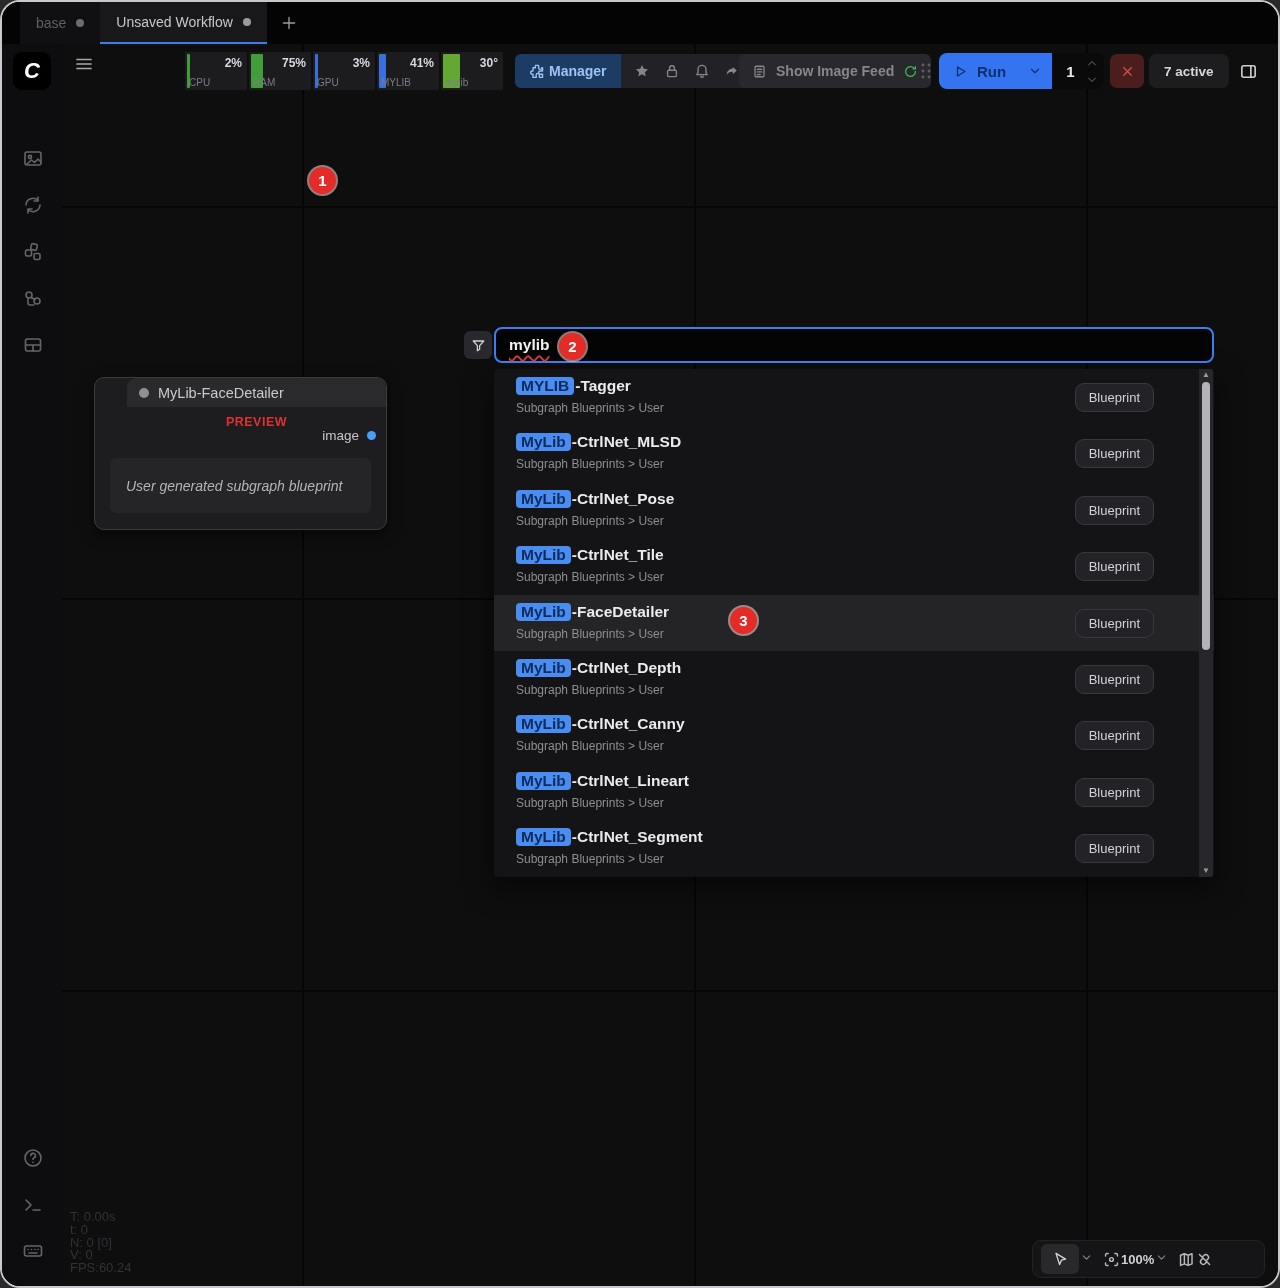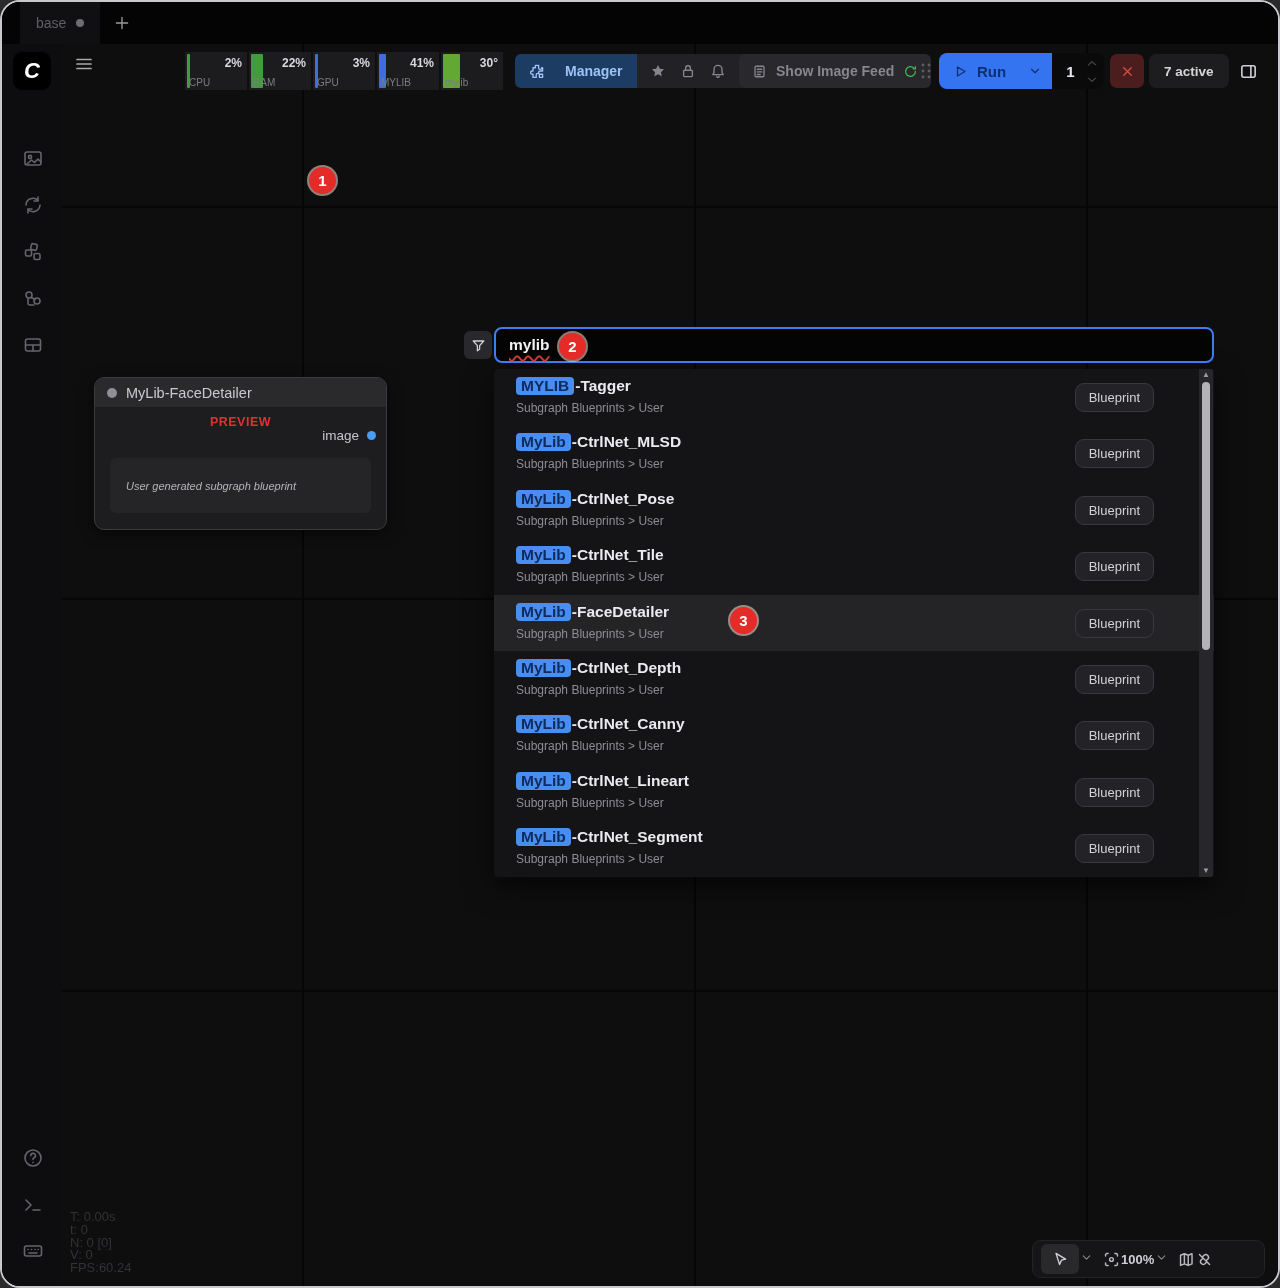--- a/index.html
+++ b/index.html
@@ -34,21 +34,21 @@
   svg.ic { stroke:currentColor; fill:none; stroke-width:1.7; stroke-linecap:round; stroke-linejoin:round; }
 
   #monitors { top:50px; left:183px; height:38px; display:flex; gap:2px; z-index:28; position:absolute; }
   .mon { position:relative; width:62px; height:38px; background:#1c1c1f; overflow:hidden; }
   .mon .bar { position:absolute; left:2px; top:2px; bottom:2px; border-radius:1px; }
   .mon .mlabel { position:absolute; left:4px; bottom:2px; font-size:10px; color:#7c7c83; }
   .mon .mval { position:absolute; right:5px; top:4px; font-size:12px; font-weight:bold; color:#d8d8dd; }
 
   #manager-group { top:52px; left:513px; height:34px; }
   #manager-btn { height:34px; padding:0 14px; background:#1d3c63; border-radius:6px 0 0 6px; color:#9ec2f5;
-                 font-size:14px; font-weight:bold; display:flex; align-items:center; gap:20px; }
+                 font-size:14px; font-weight:bold; display:flex; align-items:center; gap:4px; }
   #mini-icons { height:34px; background:#222226; border-radius:0 6px 6px 0; display:flex; align-items:center; padding:0 6px; }
   .mini { width:30px; height:26px; display:flex; align-items:center; justify-content:center; color:#85858c; }
 
   #feed-btn { top:52px; left:737px; height:34px; padding:0 13px; background:#29292d; border-radius:6px;
               color:#86868d; font-size:14px; font-weight:bold; gap:9px; }
   #grip { top:59px; left:917px; color:#5c5c63; }
 
   #run-group { top:51px; left:937px; height:36px; }
   #run-btn { height:36px; padding:0 12px 0 14px; background:#3574f0; border-radius:8px 0 0 8px; color:#0e2f70;
              font-size:15px; font-weight:bold; display:flex; align-items:center; gap:9px; }
@@ -59,29 +59,29 @@
   #step-up { top:5px; } #step-dn { bottom:5px; }
 
   #cancel-btn { top:52px; left:1108px; width:34px; height:34px; background:#4c1d1d; border-radius:7px;
                 justify-content:center; color:#d4504c; }
   #active-chip { top:52px; left:1147px; height:34px; padding:0 15px; background:#1d1d20; border-radius:7px;
                  color:#d6d6da; font-size:13.5px; font-weight:bold; }
   #panel-btn { top:53px; left:1230px; width:32px; height:32px; justify-content:center; color:#cfcfd4; }
 
   
   #node { position:absolute; left:92px; top:375px; width:293px; height:153px; background:#1d1d1f;
-          border:1px solid #3c3c40; border-radius:10px; box-shadow:0 4px 14px rgba(0,0,0,.55); z-index:10; }
+          border:1px solid #3c3c40; border-radius:10px; box-shadow:0 4px 14px rgba(0,0,0,.55); z-index:10;padding-left:32px; }
   #node-title { height:29px; background:#2a2a2d; border-radius:9px 9px 0 0; display:flex; align-items:center; gap:9px; padding:0 12px;
                 color:#c9c9ce; font-size:14.5px; }
   #node-title .ndot { width:10px; height:10px; border-radius:50%; background:#8f8f96; }
   #node-preview { text-align:center; color:#e03131; font-weight:bold; font-size:12.5px; letter-spacing:.5px; margin-top:8px; }
   #node-out { position:absolute; top:50px; right:10px; display:flex; align-items:center; gap:8px; color:#c6c6cb; font-size:13.5px; }
   #node-out .odot { width:9px; height:9px; border-radius:50%; background:#4a9cf7; }
   #node-desc { position:absolute; left:15px; right:15px; top:80px; height:55px; background:#252527; border-radius:6px;
-               display:flex; align-items:center; padding-left:16px; color:#b4b4ba; font-style:italic; font-size:11px; }
+               display:flex; align-items:center; padding-left:16px; color:#b4b4ba; font-style:italic; font-size:14px; }
 
   
   #filter-btn { position:absolute; left:462px; top:329px; width:28px; height:28px; background:#29292d; border-radius:6px;
                 display:flex; align-items:center; justify-content:center; color:#d2d2d7; z-index:40; }
   #search-box { position:absolute; left:492px; top:325px; width:720px; height:36px; background:#040405;
                 border:2px solid #3d7df0; border-radius:8px; display:flex; align-items:center; padding-left:13px; z-index:40; }
   #search-text { color:#f2f2f5; font-size:15.5px; font-weight:bold;
                  text-decoration:underline wavy #d43a34 1.5px; text-underline-offset:5px; }
 
   
@@ -121,20 +121,24 @@
 <body>
 
 <div id="frame">
   <div id="canvas"></div>
 
   <div id="tabbar">
     <div class="tab inactive">
       <span>base</span>
       <span class="dot"></span>
     </div>
+    <div class="tab active">
+      <span>Unsaved Workflow</span>
+      <span class="dot"></span>
+    </div>
     <div class="tab-plus">
       <svg class="ic" width="16" height="16" viewBox="0 0 20 20">
           <path d="M10 3v14M3 10h14"></path>
         </svg>
     </div>
   </div>
 
   <div id="sidebar">
     <div class="logo">C</div>
     <div class="side-ic" style="top:104px">
@@ -205,21 +209,21 @@
   <div id="monitors">
     <div class="mon">
       <span class="bar" style="background: rgb(63, 158, 58); width: 2.5px;"></span>
       <span class="mlabel">CPU</span>
       <span class="mval">2%</span>
     </div>
 
     <div class="mon">
       <span class="bar" style="background: rgb(63, 158, 58); width: 12.1px;"></span>
       <span class="mlabel">RAM</span>
-      <span class="mval">22%</span>
+      <span class="mval">75%</span>
     </div>
 
     <div class="mon">
       <span class="bar" style="background: rgb(58, 111, 224); width: 2.5px;"></span>
       <span class="mlabel">GPU</span>
       <span class="mval">3%</span>
     </div>
 
     <div class="mon">
       <span class="bar" style="background: rgb(58, 111, 224); width: 7.15px;"></span>

